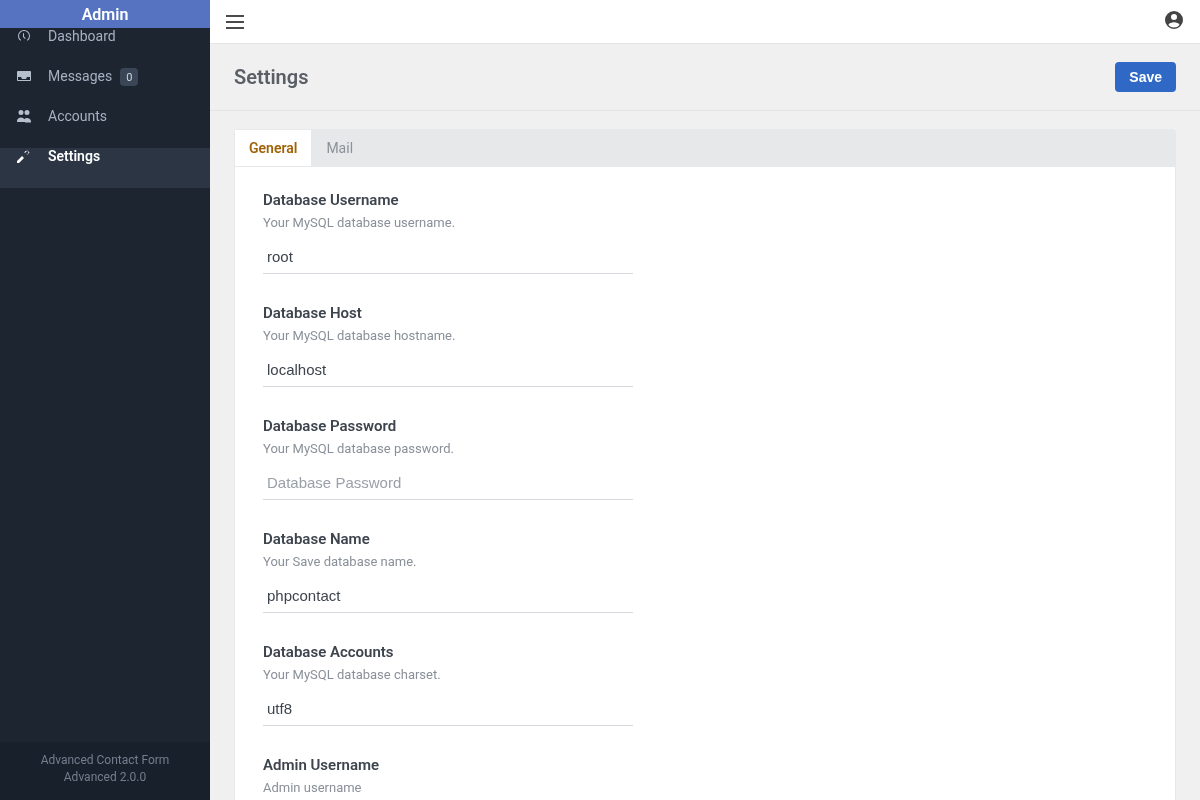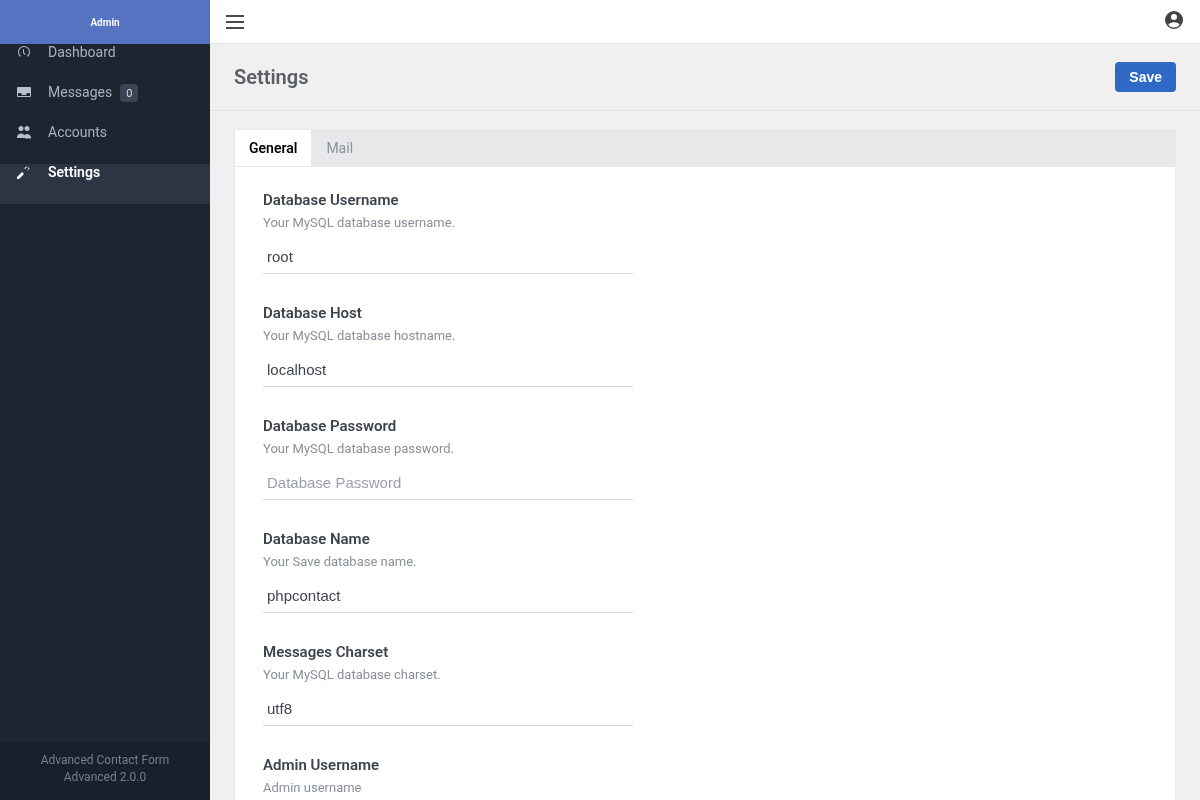--- a/index.html
+++ b/index.html
@@ -13,28 +13,28 @@
   }
   .app { display: flex; width: 1200px; height: 800px; }
   
   .sidebar {
     width: 210px;
     background: #1d2531;
     display: flex;
     flex-direction: column;
   }
   .sidebar-header {
-    height: 44px;
+    height: 28px;
     background: #5673c2;
     display: flex;
     align-items: center;
     justify-content: center;
     color: #fff;
     font-weight: 600;
-    font-size: 10px;
+    font-size: 16px;
   }
   .sidebar-nav { flex: 1; padding-top: 0; }
   .nav-item {
     display: flex;
     align-items: flex-start;
     height: 40px;
     padding: 0 16px;
     color: #a7b1c2;
     cursor: pointer;
     font-size: 14px;
@@ -108,21 +108,21 @@
     border-bottom: 1px solid #e6e8ea;
   }
   .tab {
     padding: 10px 14px;
     font-size: 14px;
     color: #8b919a;
     cursor: pointer;
   }
   .tab.active {
     background: #fff;
-    color: #000000;
+    color: #a16207;
     font-weight: 600;
     border-right: 1px solid #e6e8ea;
   }
   .tab-body { padding: 24px 28px; }
   .form-group { margin-bottom: 30px; width: 370px; }
   .form-label { font-size: 15px; font-weight: 600; color: #3d444d; margin-bottom: 6px; display: block; }
   .form-help { font-size: 13px; color: #8a9099; margin-bottom: 10px; }
   .form-input {
     width: 100%;
     border: none;
@@ -233,21 +233,21 @@
             <input class="form-input" type="password" value="" placeholder="Database Password" style="">
           </div>
 
           <div class="form-group">
             <label class="form-label">Database Name</label>
             <div class="form-help">Your Save database name.</div>
             <input class="form-input" type="text" value="phpcontact" placeholder="Database Name" style="">
           </div>
 
           <div class="form-group">
-            <label class="form-label">Messages Charset</label>
+            <label class="form-label">Database Accounts</label>
             <div class="form-help">Your MySQL database charset.</div>
             <input class="form-input" type="text" value="utf8" placeholder="Database Charset" style="">
           </div>
 
           <div class="form-group">
             <label class="form-label">Admin Username</label>
             <div class="form-help">Admin username</div>
 
           </div>
 

